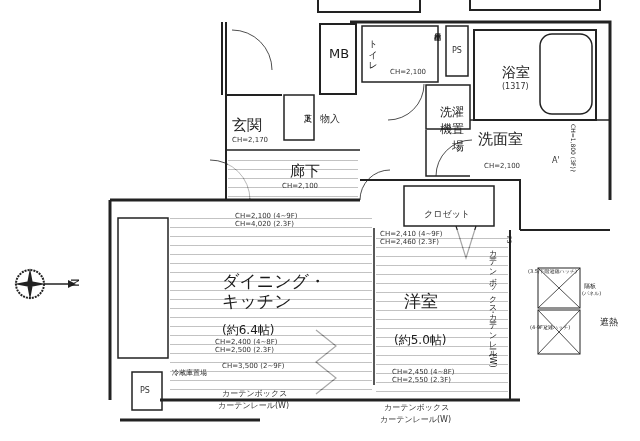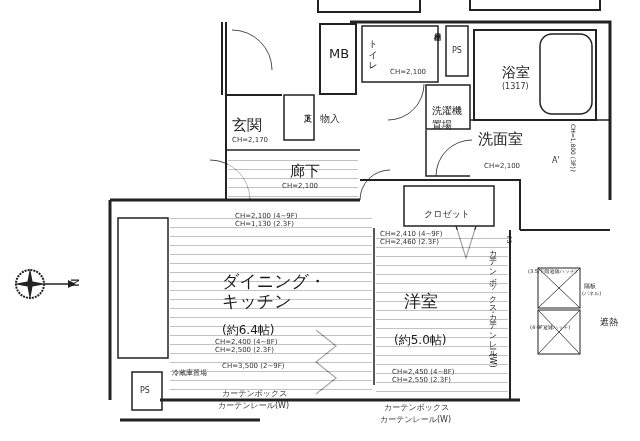--- a/index.html
+++ b/index.html
@@ -102,32 +102,32 @@
   <span class="lbl ch" style="left:390px;top:68px">CH=2,100</span>
   <span class="lbl vert" style="left:432px;top:28px;font-size:7px">上部吊戸棚</span>
   <span class="lbl small" style="left:452px;top:46px">PS</span>
   <span class="lbl room" style="left:502px;top:64px;font-size:14px">浴室</span>
   <span class="lbl small" style="left:502px;top:82px">(1317)</span>
 
   <span class="lbl room" style="left:232px;top:116px">玄関</span>
   <span class="lbl ch" style="left:232px;top:136px">CH=2,170</span>
   <span class="lbl vert" style="left:301px;top:108px;font-size:8px">下足入</span>
   <span class="lbl small" style="left:320px;top:112px;font-size:10px">物入</span>
-  <span class="lbl" style="left:432px;top:104px;font-size:10px;width:32px;white-space:normal;text-align:left">洗濯機置場</span>
+  <span class="lbl" style="left:432px;top:104px;font-size:12px;width:32px;white-space:normal;text-align:right">洗濯機置場</span>
   <span class="lbl room" style="left:478px;top:130px">洗面室</span>
   <span class="lbl ch" style="left:484px;top:162px">CH=2,100</span>
   <span class="lbl small" style="left:552px;top:156px">A'</span>
   <span class="lbl vert" style="left:568px;top:124px;font-size:6px">CH=1,800 (3F〜)</span>
 
   <span class="lbl room" style="left:290px;top:162px">廊下</span>
   <span class="lbl ch" style="left:282px;top:182px">CH=2,100</span>
   <span class="lbl small" style="left:424px;top:208px;font-size:9px">クロゼット</span>
 
   <span class="lbl ch" style="left:235px;top:212px">CH=2,100 (4~9F)</span>
-  <span class="lbl ch" style="left:235px;top:220px">CH=1,130 (2.3F)</span>
+  <span class="lbl ch" style="left:235px;top:220px">CH=4,020 (2.3F)</span>
   <span class="lbl room-big" style="left:222px;top:270px">ダイニング・</span>
   <span class="lbl room-big" style="left:222px;top:290px">キッチン</span>
   <span class="lbl" style="left:222px;top:322px;font-size:12px">(約6.4帖)</span>
   <span class="lbl ch" style="left:215px;top:338px">CH=2,400 (4~8F)</span>
   <span class="lbl ch" style="left:215px;top:346px">CH=2,500 (2.3F)</span>
   <span class="lbl ch" style="left:222px;top:362px">CH=3,500 (2~9F)</span>
   <span class="lbl" style="left:172px;top:368px;font-size:7px;width:40px;white-space:normal">冷蔵庫置場</span>
   <span class="lbl small" style="left:222px;top:388px">カーテンボックス</span>
   <span class="lbl small" style="left:218px;top:400px">カーテンレール(W)</span>
 

